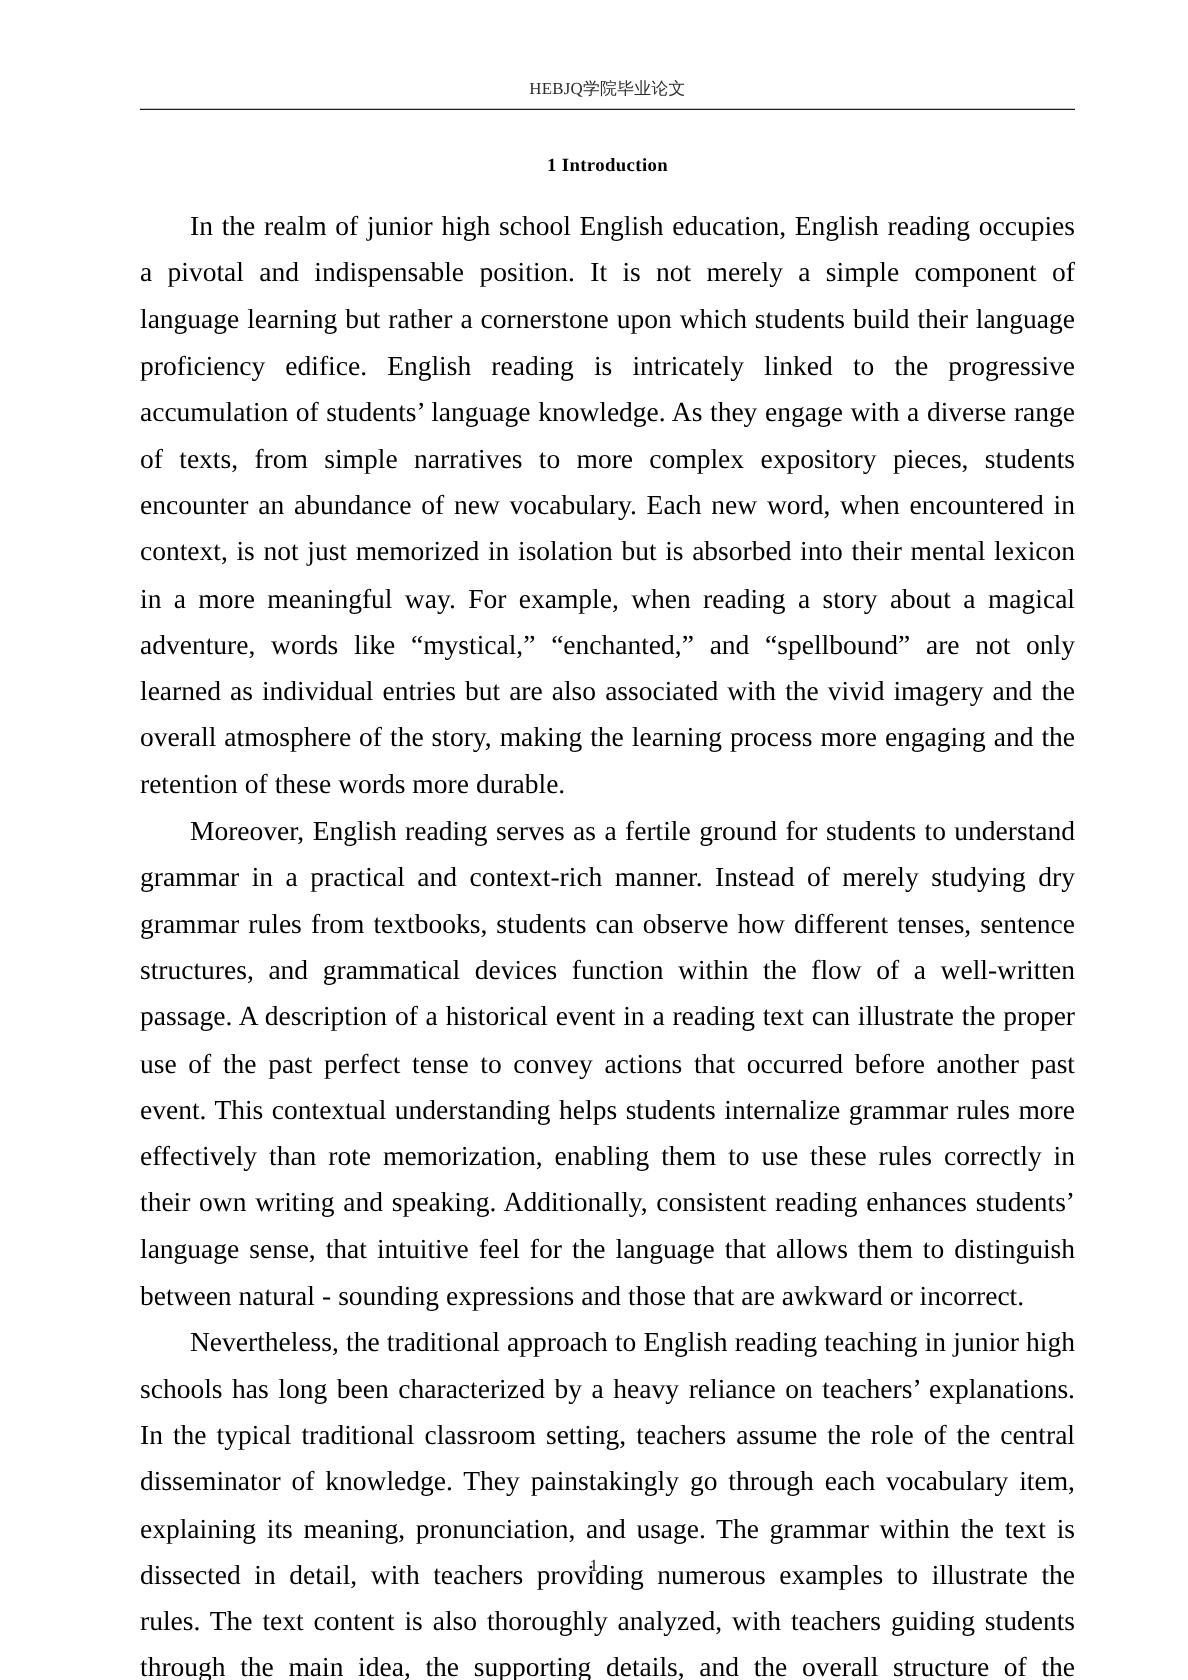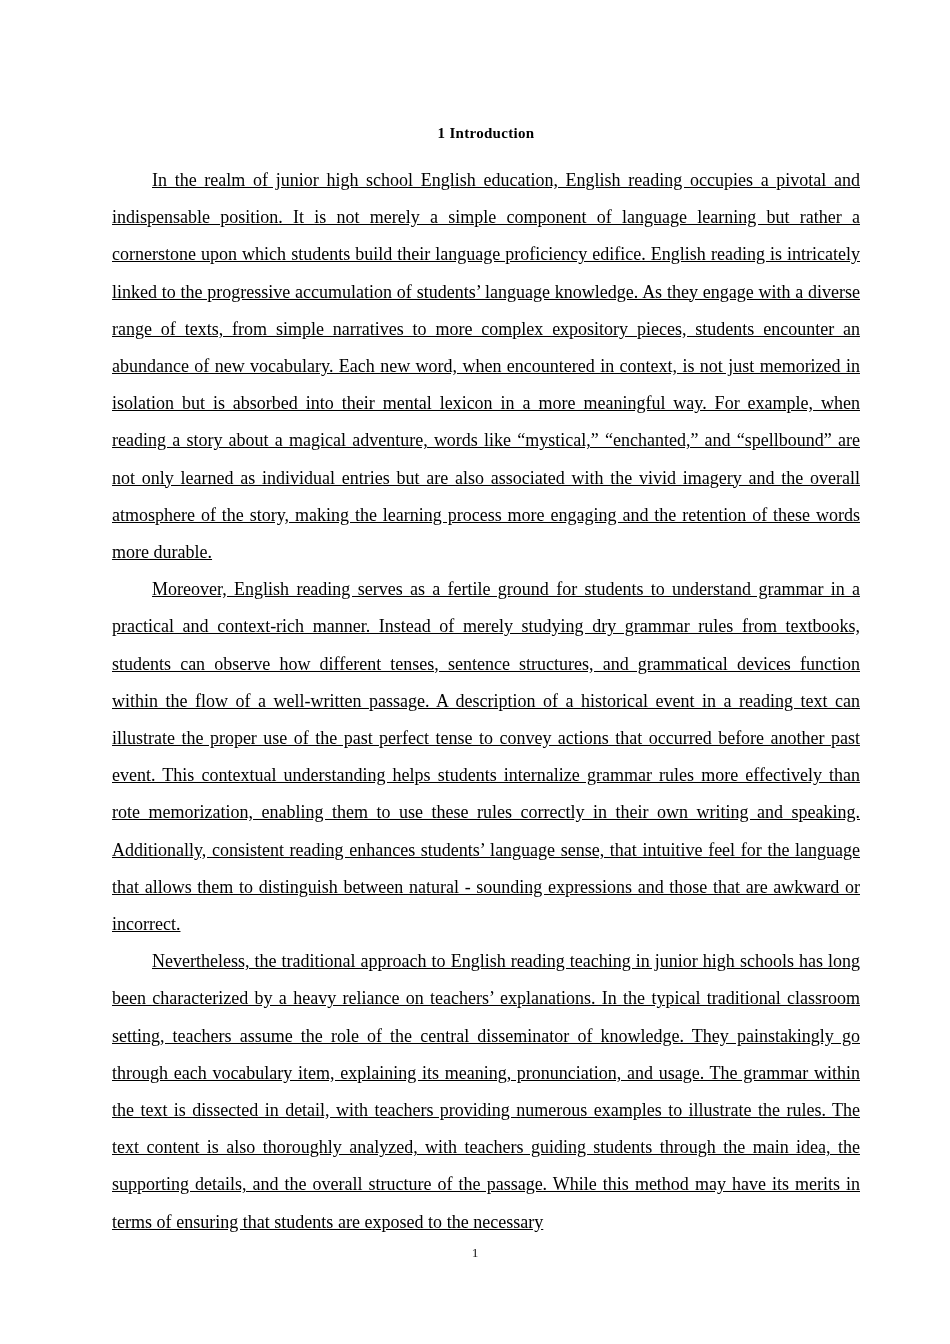--- a/index.html
+++ b/index.html
@@ -51,46 +51,49 @@
   .doc-title {
     font-size: 15px;
     font-weight: bold;
     text-align: center;
     line-height: 30px;
     margin: 0 0 14px 0;
     letter-spacing: 0.3px;
   }
   p.para {
     margin: 0;
-    font-size: 18px;
+    font-size: 22px;
     line-height: 37.2px;
     text-align: justify;
     text-justify: inter-word;
     text-indent: 40px;
     word-spacing: 0.1px;
     hyphens: none;
-    text-decoration: underline;
   }
   
   .page-number {
     position: absolute;
     left: 0;
     right: 0;
     top: 1244px;
     text-align: center;
     font-size: 13.5px;
     line-height: 18px;
     color: #1a1a1a;
   }
 </style>
 </head>
 <body>
 
 <div class="page">
 
+  <div class="header-zone">
+    <div class="header-text">HEBJQ学院毕业论文</div>
+    <hr class="header-rule">
+  </div>
 
   <div class="content">
 
     <h1 class="doc-title">1 Introduction</h1>
 
     <p class="para">In the realm of junior high school English education, English reading occupies a pivotal and indispensable position. It is not merely a simple component of language learning but rather a cornerstone upon which students build their language proficiency edifice. English reading is intricately linked to the progressive accumulation of students’ language knowledge. As they engage with a diverse range of texts, from simple narratives to more complex expository pieces, students encounter an abundance of new vocabulary. Each new word, when encountered in context, is not just memorized in isolation but is absorbed into their mental lexicon in a more meaningful way. For example, when reading a story about a magical adventure, words like “mystical,” “enchanted,” and “spellbound” are not only learned as individual entries but are also associated with the vivid imagery and the overall atmosphere of the story, making the learning process more engaging and the retention of these words more durable.</p>
 
     <p class="para">Moreover, English reading serves as a fertile ground for students to understand grammar in a practical and context-rich manner. Instead of merely studying dry grammar rules from textbooks, students can observe how different tenses, sentence structures, and grammatical devices function within the flow of a well-written passage. A description of a historical event in a reading text can illustrate the proper use of the past perfect tense to convey actions that occurred before another past event. This contextual understanding helps students internalize grammar rules more effectively than rote memorization, enabling them to use these rules correctly in their own writing and speaking. Additionally, consistent reading enhances students’ language sense, that intuitive feel for the language that allows them to distinguish between natural - sounding expressions and those that are awkward or incorrect.</p>
 
     <p class="para">Nevertheless, the traditional approach to English reading teaching in junior high schools has long been characterized by a heavy reliance on teachers’ explanations. In the typical traditional classroom setting, teachers assume the role of the central disseminator of knowledge. They painstakingly go through each vocabulary item, explaining its meaning, pronunciation, and usage. The grammar within the text is dissected in detail, with teachers providing numerous examples to illustrate the rules. The text content is also thoroughly analyzed, with teachers guiding students through the main idea, the supporting details, and the overall structure of the passage. While this method may have its merits in terms of ensuring that students are exposed to the necessary</p>

